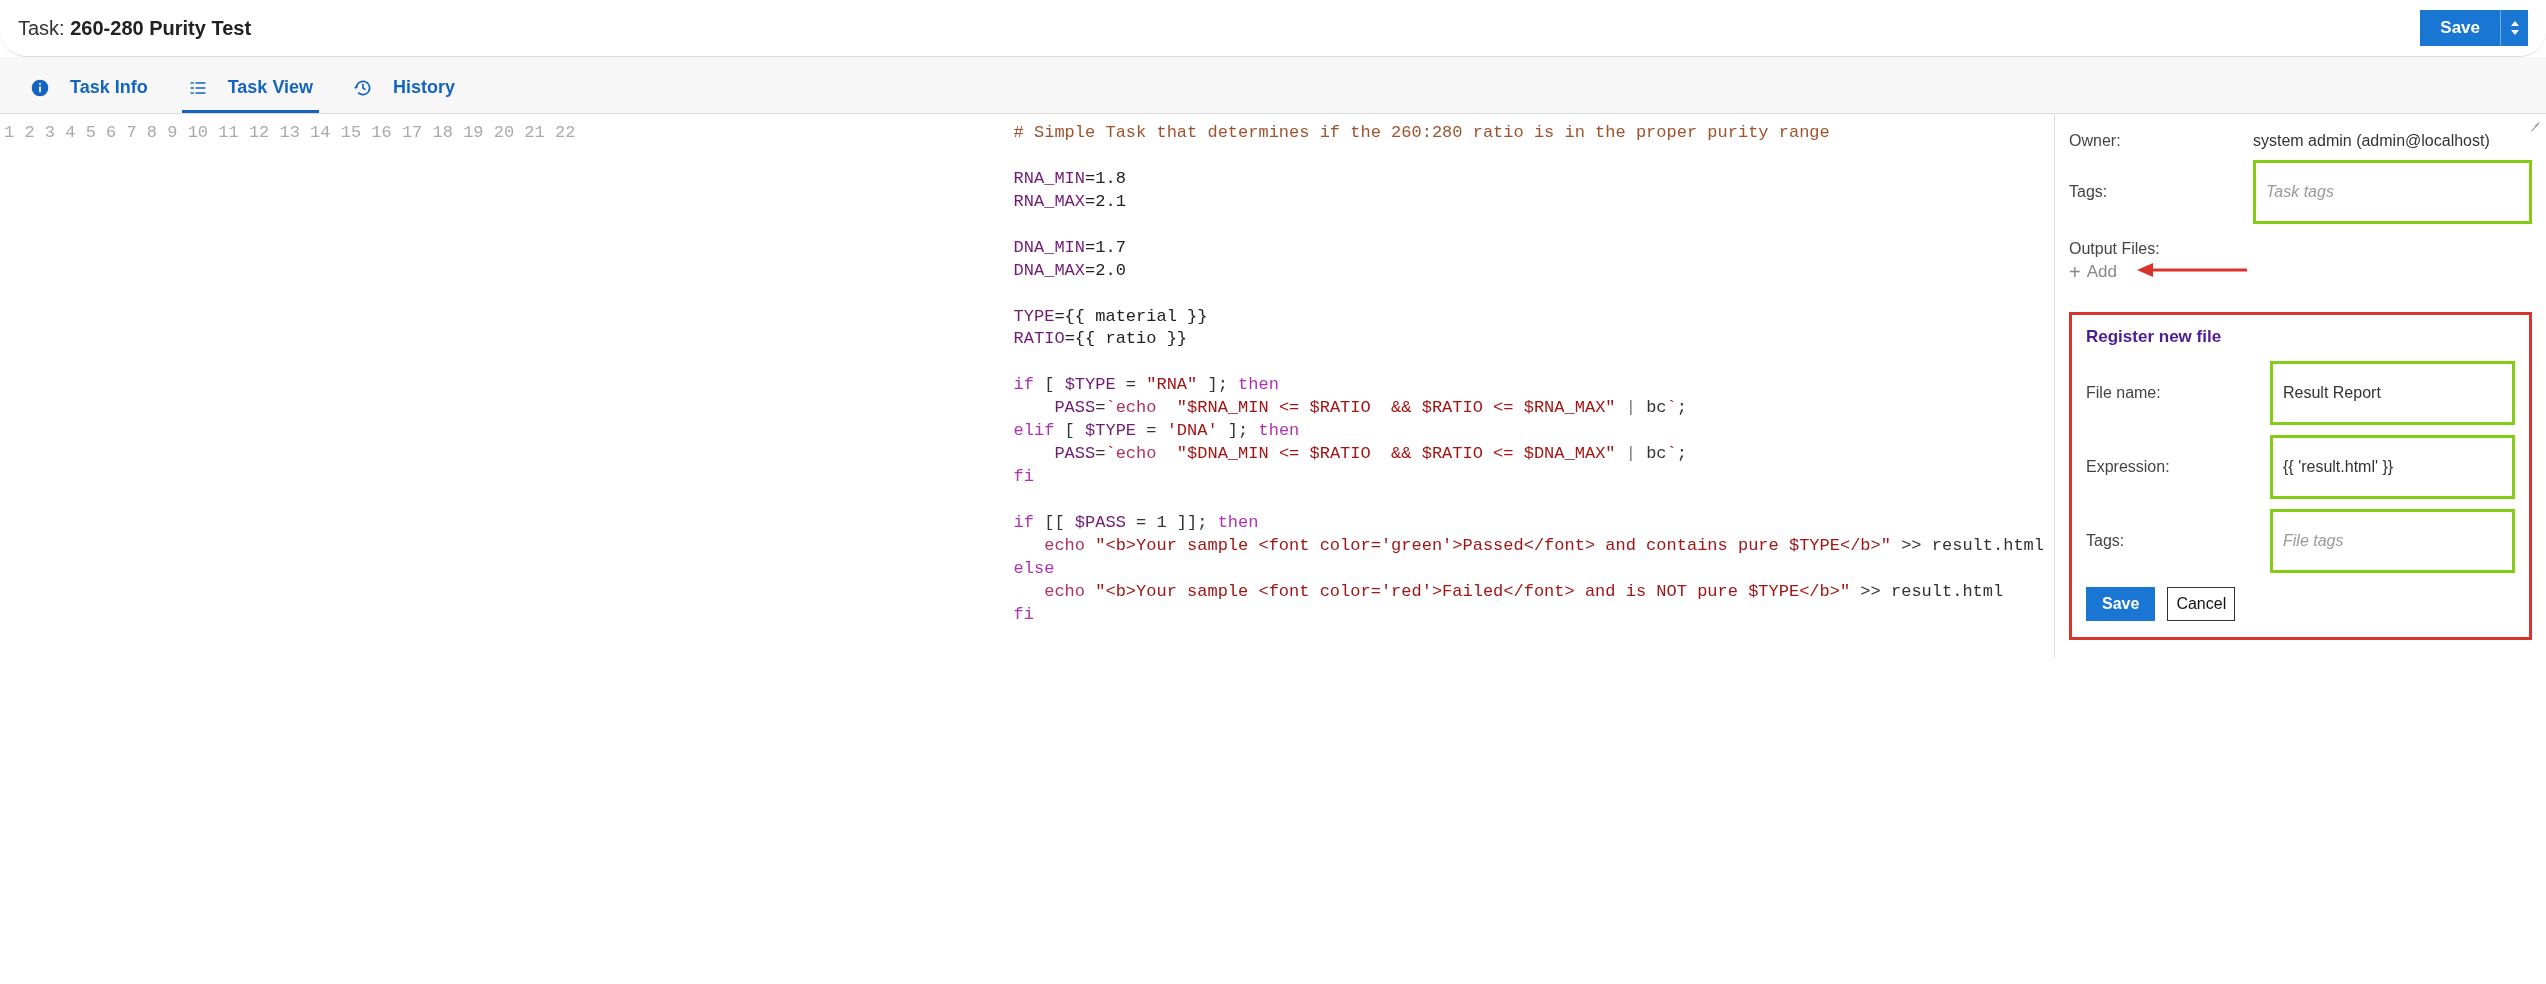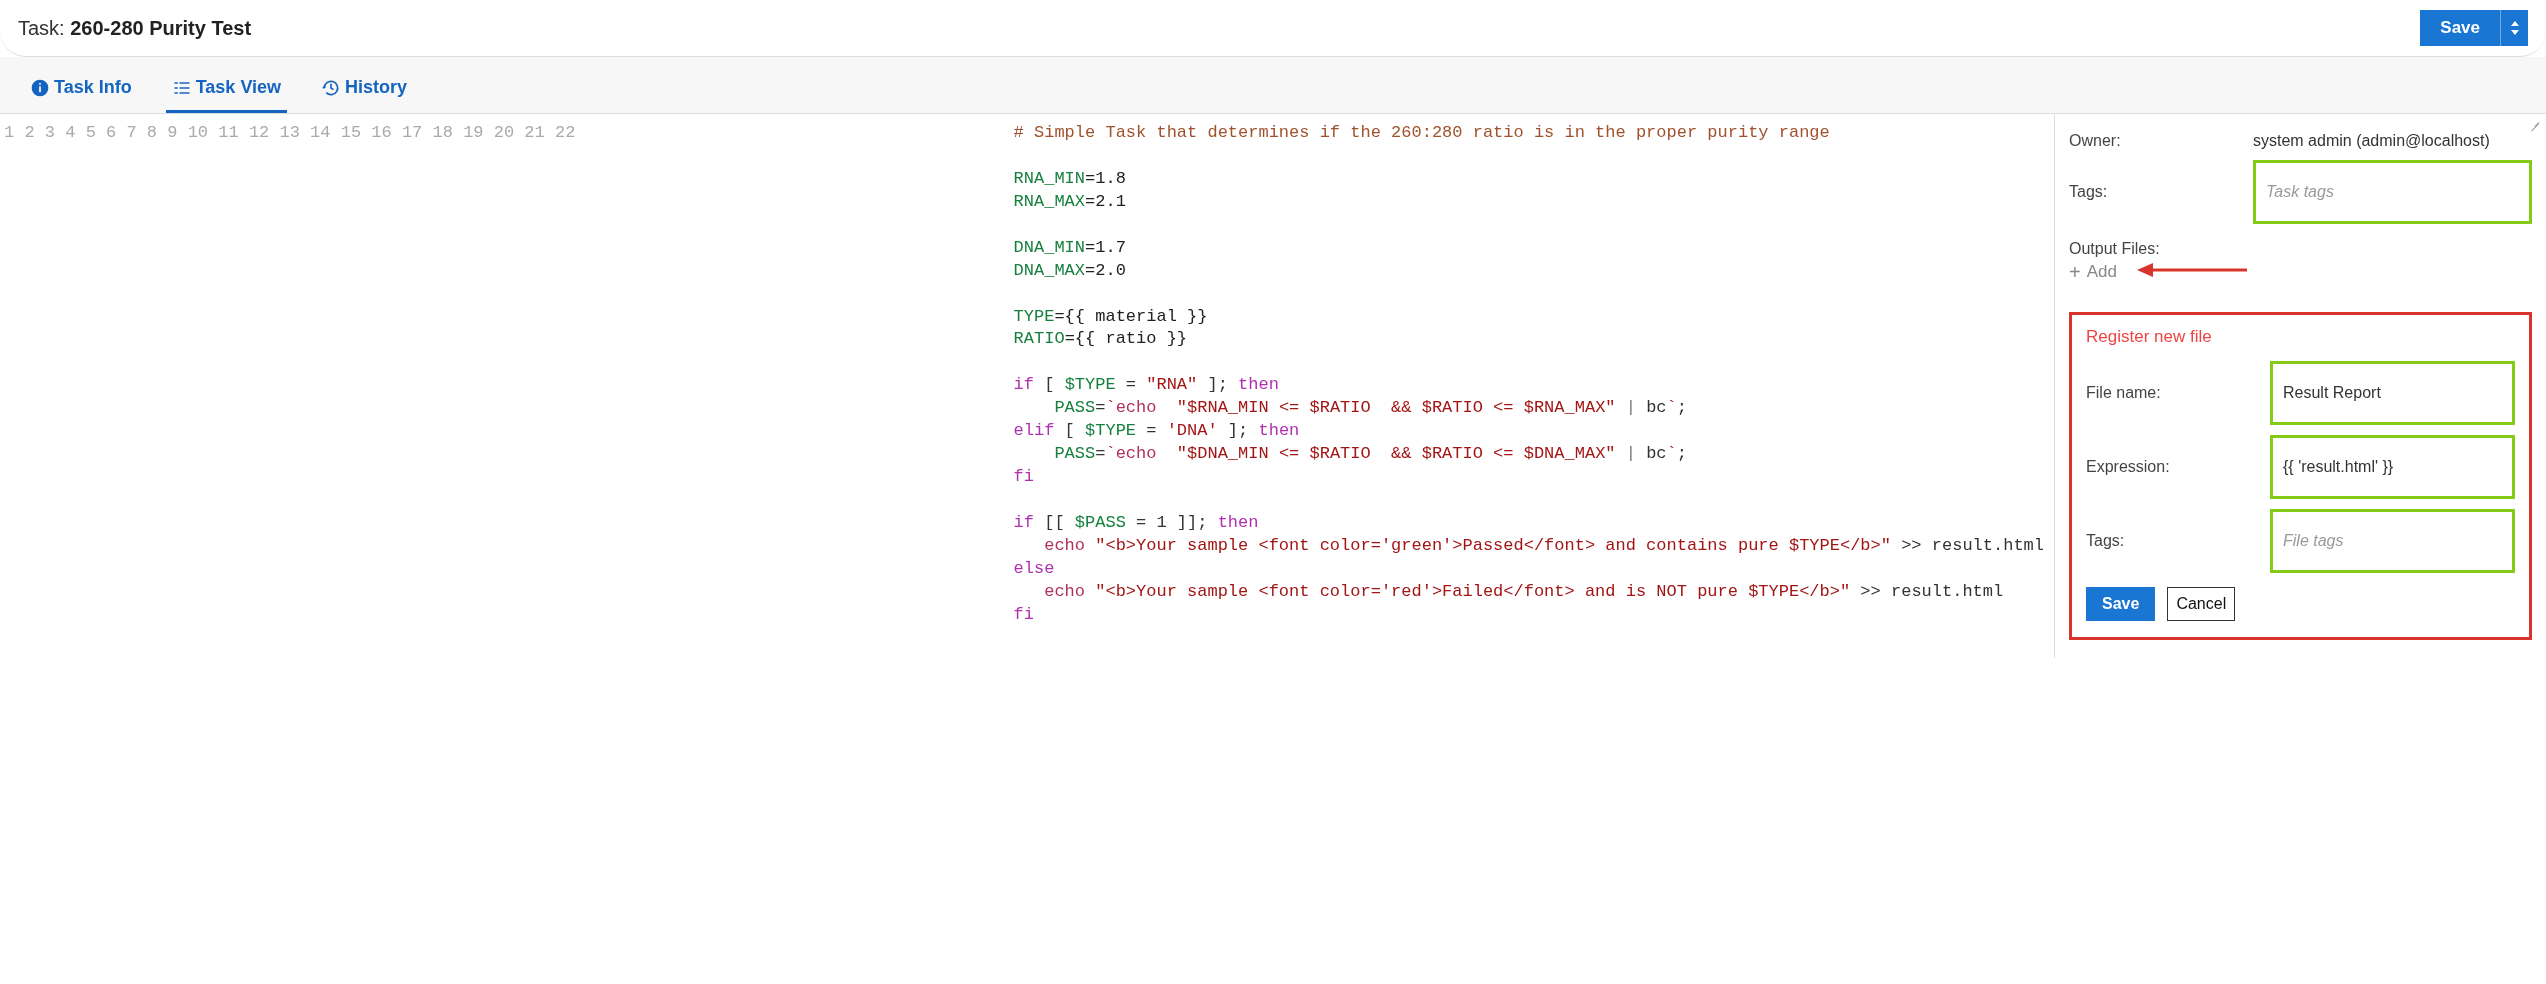--- a/index.html
+++ b/index.html
@@ -7,48 +7,48 @@
   .header-bar { display: flex; align-items: center; justify-content: space-between; padding: 10px 18px; border-bottom: 1px solid #ddd; border-radius: 26px; }
   .task-title { font-size: 20px; }
   .task-title .label { color: #333; font-weight: 400; }
   .task-title .name { font-weight: 600; color: #222; }
   .save-group { display: flex; gap: 0; }
   .btn { border: none; cursor: pointer; font-size: 17px; font-weight: 600; padding: 8px 20px; }
   .btn-primary { background: #1976d2; color: #fff; }
   .btn-primary-sm { background: #1976d2; color: #fff; font-size: 16px; padding: 8px 16px; font-weight: 600; border: none; cursor: pointer; }
   .btn-drop { background: #1976d2; color: #fff; border: none; border-left: 1px solid rgba(255,255,255,0.4); width: 28px; font-size: 14px; display:flex; align-items:center; justify-content:center; cursor:pointer;}
   .tabbar { display: flex; gap: 28px; padding: 10px 24px 0 24px; background: #f7f7f7; border-bottom: 1px solid #ddd; }
-  .tab { display: flex; align-items: center; gap: 4px; color: #1565c0; font-weight: 600; padding: 10px 6px 12px 6px; border-bottom: 3px solid transparent; cursor: pointer; font-size: 18px;}
+  .tab { display: flex; align-items: center; gap: 20px; color: #1565c0; font-weight: 600; padding: 10px 6px 12px 6px; border-bottom: 3px solid transparent; cursor: pointer; font-size: 18px;}
   .tab.active { border-bottom-color: #1565c0; }
   .tab svg { width: 20px; height: 20px; fill: #1565c0; }
   .content { display: flex; }
   .editor { flex: 1; display: flex; font-family: Menlo, Consolas, "Courier New", monospace; font-size: 17px; line-height: 1.35; padding-top: 4px; justify-content: space-between;}
   .gutter { text-align: right; color: #aaa; padding: 4px 8px 4px 4px; user-select: none; min-width: 32px;}
   .code { padding: 4px 10px 4px 4px; white-space: pre; }
   .c-comment { color: #a0522d; }
-  .c-var { color: #15803d; }
+  .c-var { color: #701a75; }
   .c-kw { color: #b030b0; }
   .c-str { color: #a31515; }
   .c-fn { color: #b03060; }
   .c-pipe { color: #777; }
   .c-num { color: #222; }
   .sidebar { width: 492px; border-left: 1px solid #ddd; padding: 8px 14px 18px 14px; position: relative; }
   .resizer { position:absolute; top:0; right:6px; width:14px; height:14px; }
   .resizer::before, .resizer::after { content:""; position:absolute; right:0; bottom:0; border-bottom:1px solid #999; transform: rotate(-45deg); }
   .resizer::before { width:10px; }
   .resizer::after { width:6px; bottom:3px; }
   .field-row { display: flex; align-items: center; margin: 10px 0; gap: 10px;}
   .field-row .lbl { width: 174px; color: #444; font-size: 16px; }
   .field-row .val { flex: 1; color: #333; font-size: 16px;}
   .text-input { flex:1; border: 3px solid #84cc16; padding: 20px 10px; font-size: 16px; color:#333; width: 100%; }
   .text-input::placeholder { color:#999; font-style: italic; }
   .add-link { color: #888; font-weight: 500; cursor: pointer; display:flex; align-items:center; gap:6px; font-size:17px; margin-top:4px;}
   .add-link .plus { font-size: 20px; line-height: 1; }
   .panel { border: 3px solid #d9342b; padding: 12px 14px 16px 14px; margin-top: 30px; }
-  .panel-title { font-weight: 400; font-size: 17px; margin-bottom: 14px; color:#ef4444;}
+  .panel-title { font-weight: 700; font-size: 17px; margin-bottom: 14px; color:#4c1d95;}
   .panel .field-row .lbl { width: 174px; }
   .panel-actions { display: flex; gap: 12px; margin-top: 14px;}
   .btn-secondary { background: #fff; border: 1px solid #333; color: #111; font-size: 16px; padding: 7px 8px; font-weight: 500; cursor: pointer;}
 </style>
 </head>
 <body>
 
 <div class="header-bar">
   <div class="task-title">
     <span class="label">Task:</span>

